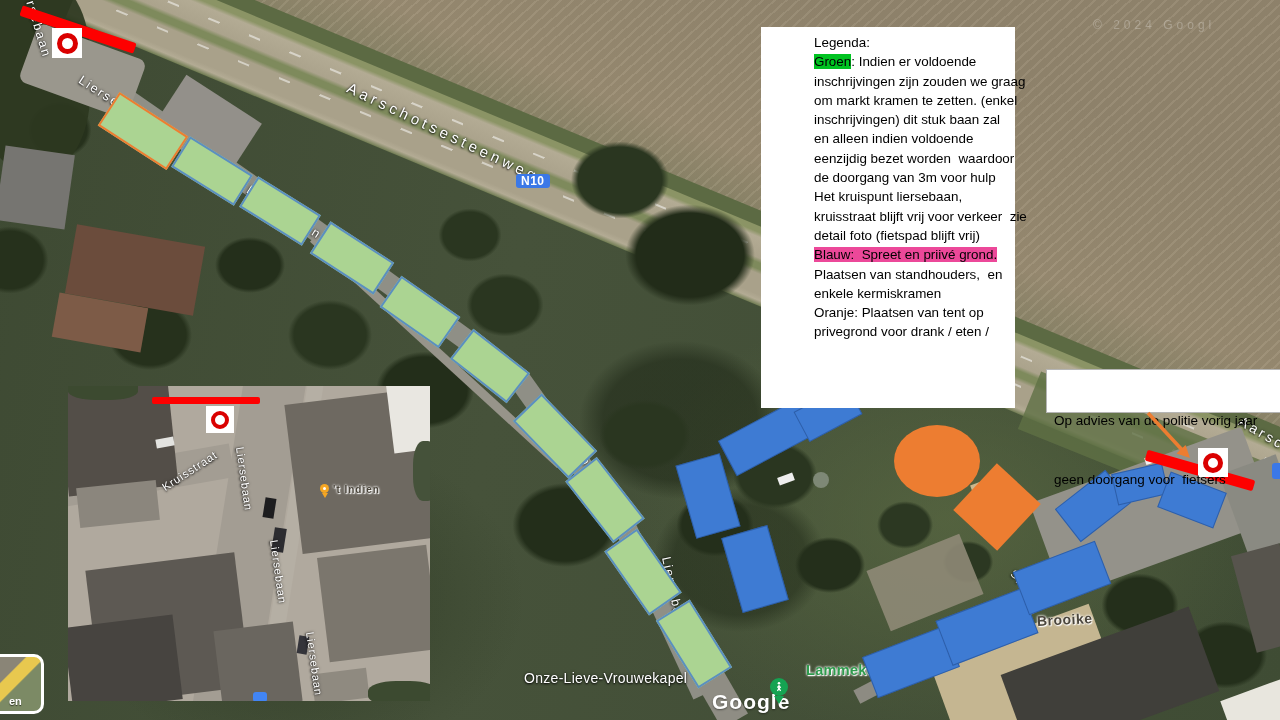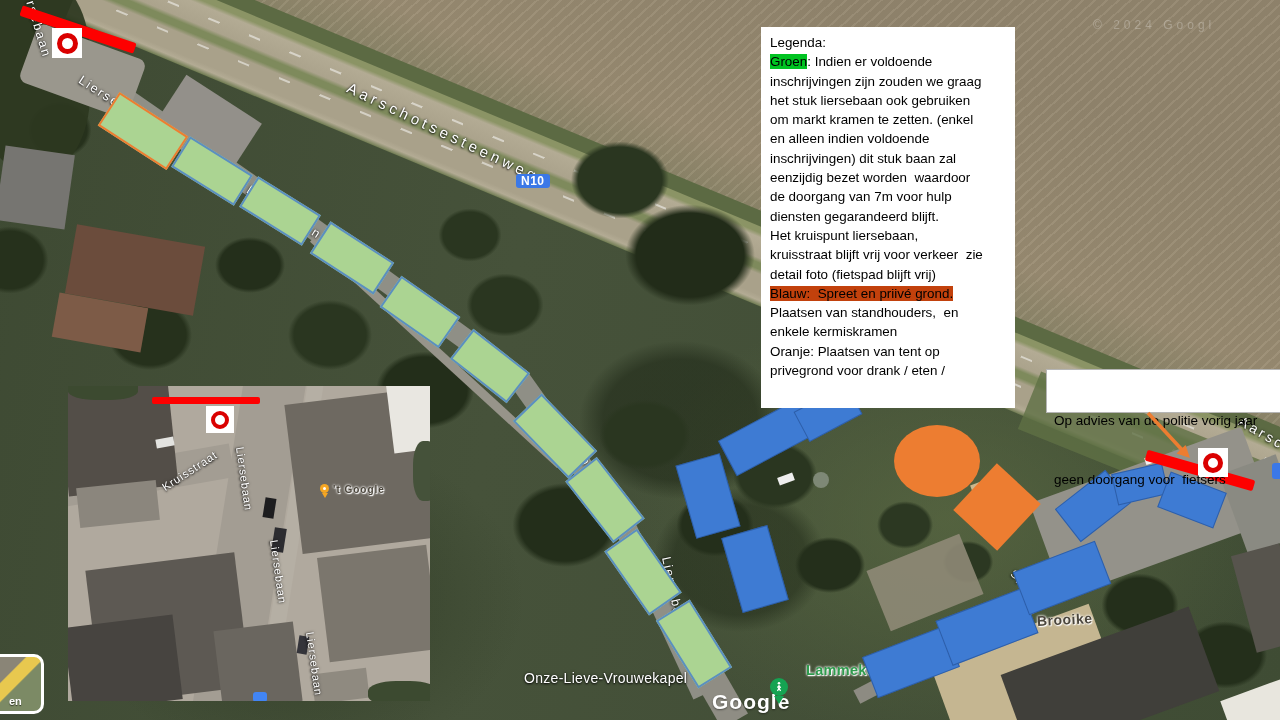--- a/index.html
+++ b/index.html
@@ -67,23 +67,23 @@
   .copyright{position:absolute;color:rgba(252,252,252,.26);font-size:12px;letter-spacing:4px;white-space:nowrap;}
   .shield{position:absolute;background:#3b78e7;color:#fff;font-size:12px;font-weight:700;
     padding:0 5px;border-radius:3px;letter-spacing:.5px;}
   .pin{position:absolute;}
   .pin .head{width:18px;height:18px;border-radius:50%;display:flex;align-items:center;justify-content:center;}
   .pin .tip{width:0;height:0;border-left:5px solid transparent;border-right:5px solid transparent;margin:0 auto;}
   
   .box{position:absolute;background:#fff;color:#000;z-index:8;}
   #legend-box{left:761px;top:27px;width:254px;height:381px;padding:6px 8px 0 9px;
     font-size:13.4px;line-height:19.3px;}
-  .legend-line{white-space:pre;}
+  .legend-line{white-space:pre;margin-left:44px;}
   .hl-green{background:#00c321;}
-  .hl-cyan{background:#c2410c;}
+  .hl-cyan{background:#ec4899;}
   #police-box{left:1046px;top:369px;width:240px;height:44px;border:1px solid #b5b5b5;
     padding:2px 0 0 7px;font-size:13.5px;line-height:19.5px;white-space:pre;}
   
   #inset{left:68px;top:386px;width:362px;height:315px;overflow:hidden;background:#b0a99e;z-index:7;}
   #inset .lbl{font-size:11px;letter-spacing:1px;}
   
   #layers-btn{left:-14px;top:654px;width:58px;height:60px;border:3px solid #fff;border-radius:10px;
     overflow:hidden;z-index:9;
     background:linear-gradient(135deg,#8a8577 0 34%,#e8c84f 36% 52%,#7c8a65 54% 100%);}
   #layers-btn span{position:absolute;left:20px;bottom:4px;color:#fff;font-size:11px;font-weight:700;
@@ -232,35 +232,33 @@
     <div class="lbl" style="left:95px;top:96px;transform:rotate(-33deg);">Kruisstraat</div>
     <div class="lbl" style="left:172px;top:55px;transform:rotate(82deg);">Liersebaan</div>
     <div class="lbl" style="left:206px;top:148px;transform:rotate(82deg);">Liersebaan</div>
     <div class="lbl" style="left:242px;top:240px;transform:rotate(82deg);">Liersebaan</div>
     <div class="pin" style="left:252px;top:98px;">
       <div class="head" style="width:9px;height:9px;background:#f5a623;">
           <div style="width:3px;height:3px;border-radius:50%;background:#fff;"></div>
         </div>
       <div class="tip" style="border-left-width:3px;border-right-width:3px;border-top:5px solid #f5a623;"></div>
     </div>
-    <div class="lbl dark" style="left:265px;top:98px;font-size:10px;">'t Google</div>
+    <div class="lbl dark" style="left:265px;top:98px;font-size:10px;">'t Indien</div>
   </div>
 
   <div class="box" id="legend-box">
     <div id="legend-text">
         <div class="legend-line"><span>Legenda:</span></div>
         <div class="legend-line"><span class="hl-green">Groen</span><span>: Indien er voldoende</span></div>
         <div class="legend-line"><span>inschrijvingen zijn zouden we graag</span></div>
-        <div class="legend-line"><span>het stuk liersebaan ook gebruiken</span></div>
         <div class="legend-line"><span>om markt kramen te zetten. (enkel</span></div>
+        <div class="legend-line"><span>inschrijvingen) dit stuk baan zal</span></div>
         <div class="legend-line"><span>en alleen indien voldoende</span></div>
-        <div class="legend-line"><span>inschrijvingen) dit stuk baan zal</span></div>
         <div class="legend-line"><span>eenzijdig bezet worden  waardoor</span></div>
-        <div class="legend-line"><span>de doorgang van 7m voor hulp</span></div>
-        <div class="legend-line"><span>diensten gegarandeerd blijft.</span></div>
+        <div class="legend-line"><span>de doorgang van 3m voor hulp</span></div>
         <div class="legend-line"><span>Het kruispunt liersebaan,</span></div>
         <div class="legend-line"><span>kruisstraat blijft vrij voor verkeer  zie</span></div>
         <div class="legend-line"><span>detail foto (fietspad blijft vrij)</span></div>
         <div class="legend-line"><span class="hl-cyan">Blauw:  Spreet en priivé grond.</span></div>
         <div class="legend-line"><span>Plaatsen van standhouders,  en</span></div>
         <div class="legend-line"><span>enkele kermiskramen</span></div>
         <div class="legend-line"><span>Oranje: Plaatsen van tent op</span></div>
         <div class="legend-line"><span>privegrond voor drank / eten /</span></div>
       </div>
   </div>

